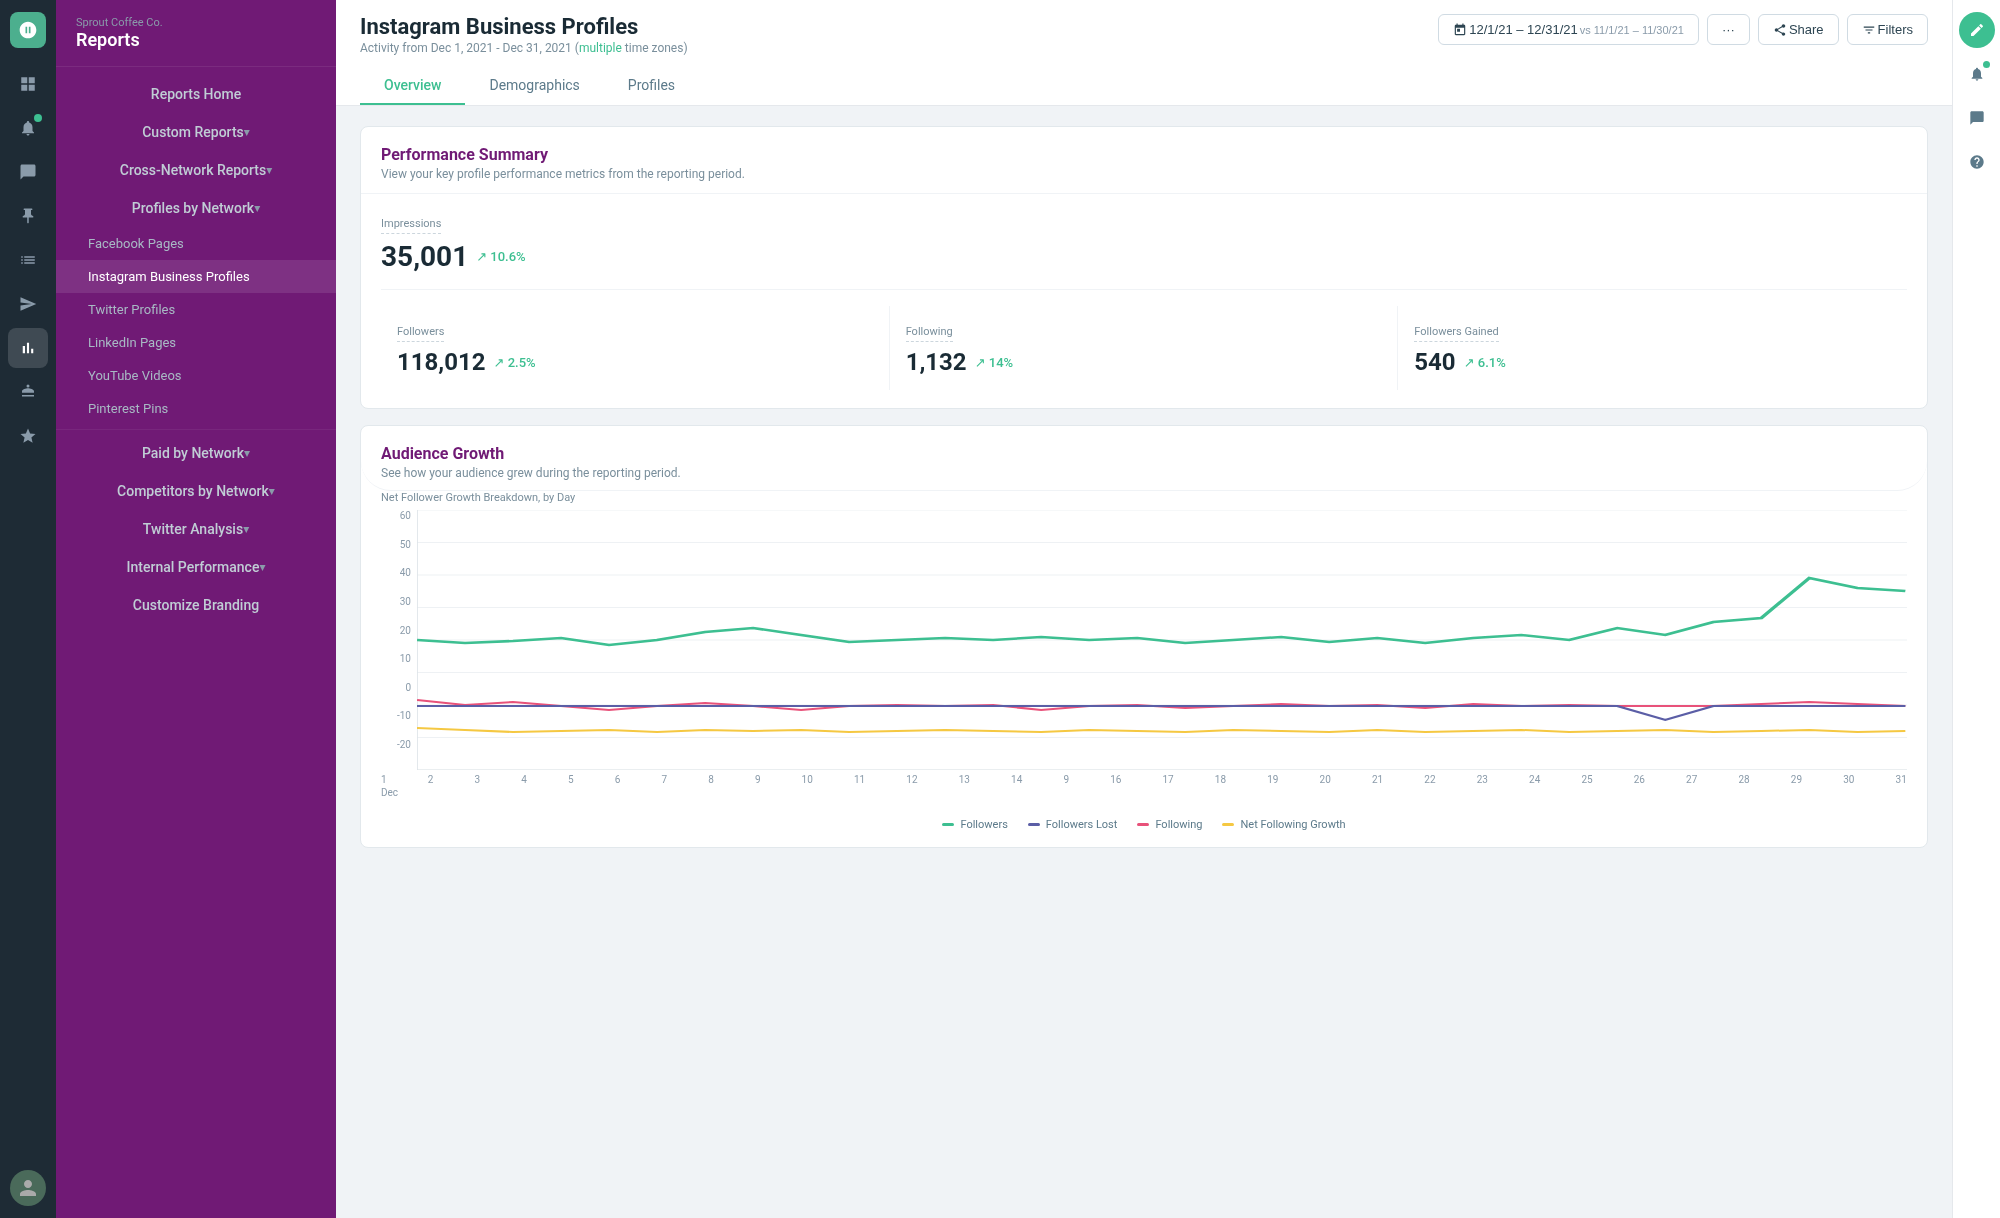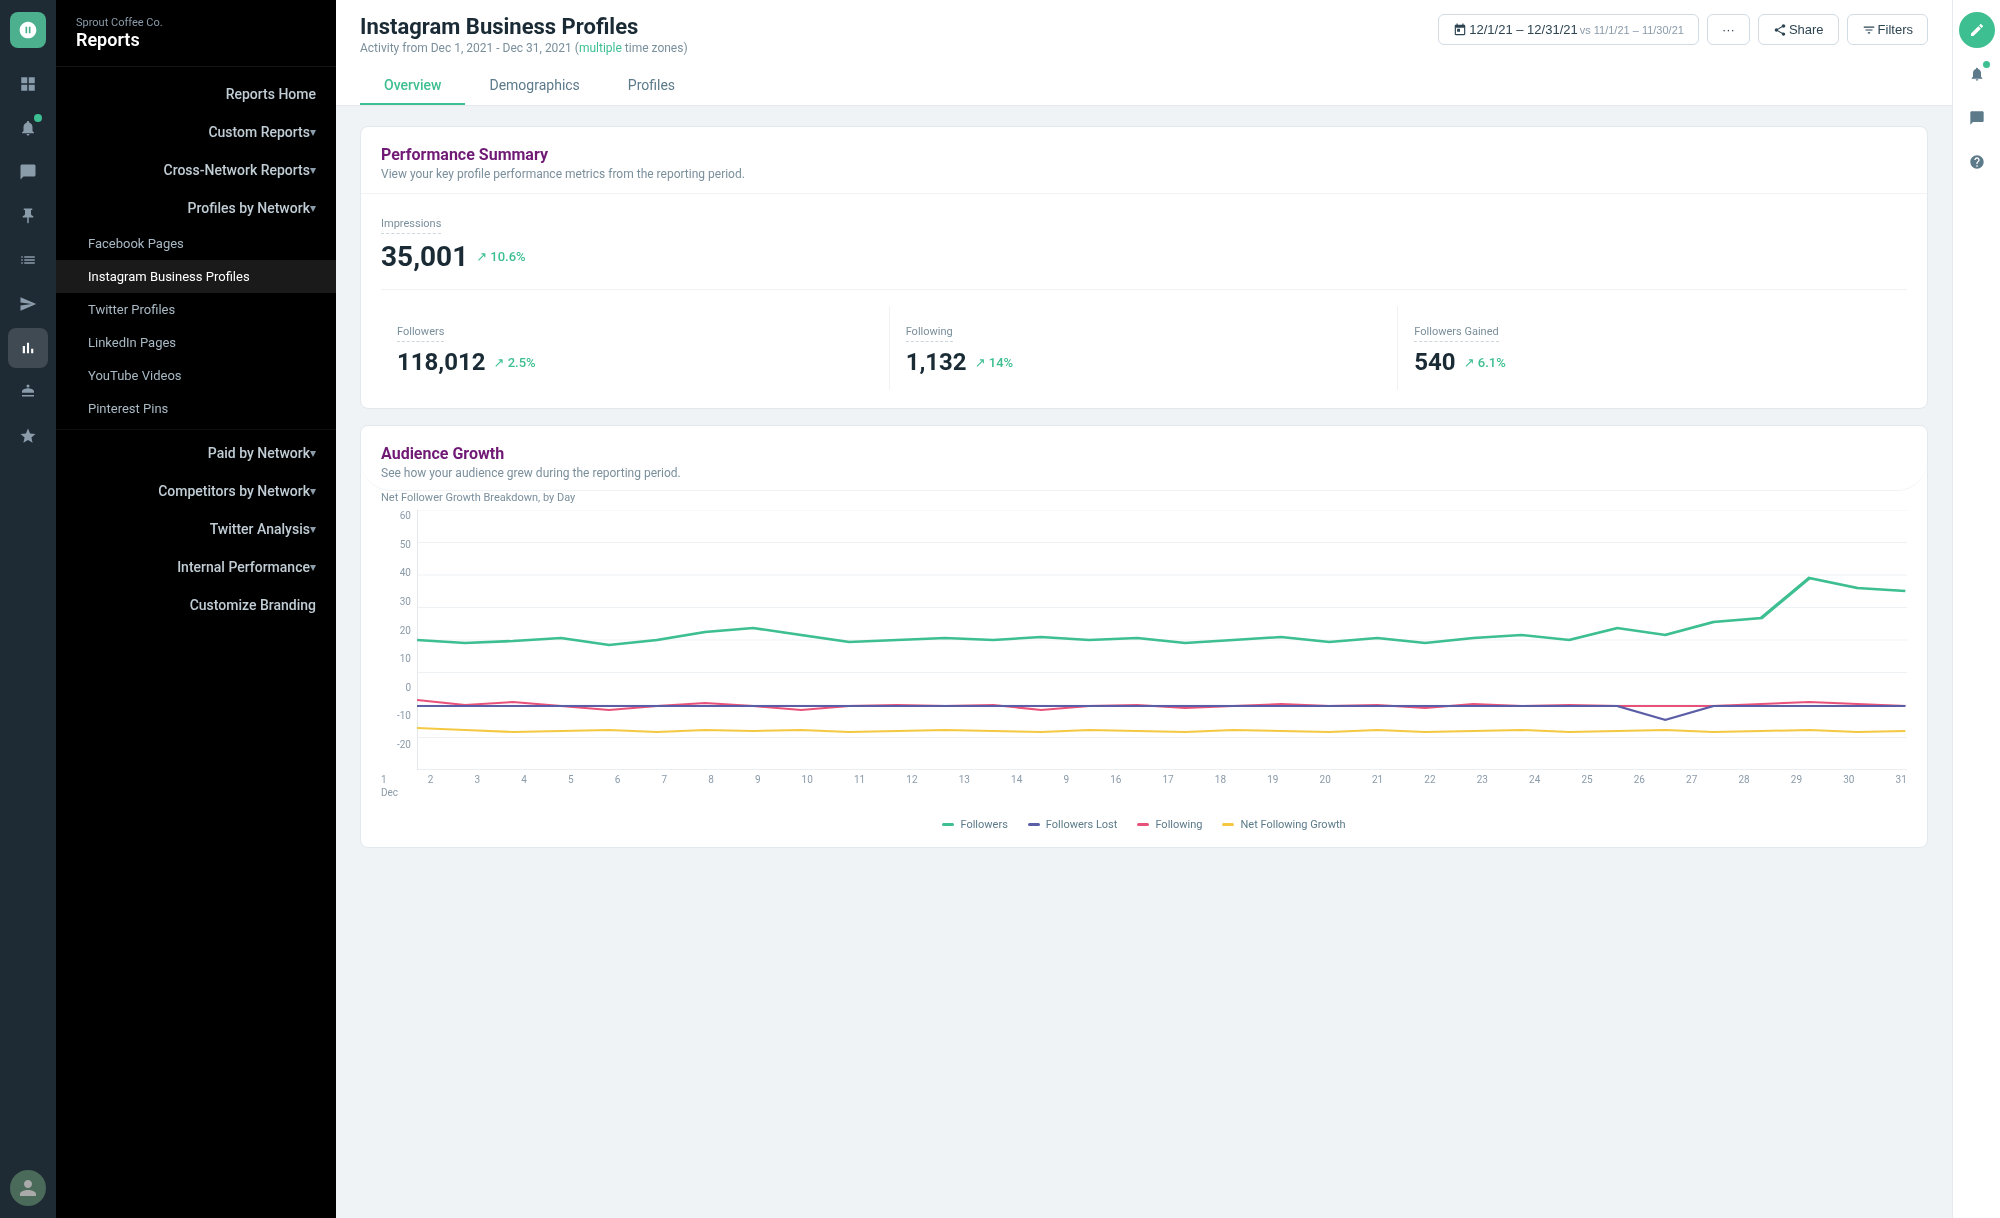--- a/index.html
+++ b/index.html
@@ -45,36 +45,36 @@
       border-radius: 50%;
       background: #5a7a6a;
       overflow: hidden;
       display: flex; align-items: center; justify-content: center;
       color: #ccc; font-size: 14px;
     }
 
     
     .sidebar {
       width: 280px;
-      background: #000000;
+      background: #701a75;
       color: #d0dbe3;
       display: flex;
       flex-direction: column;
       overflow-y: auto;
       flex-shrink: 0;
     }
     .sidebar-header {
       padding: 16px 20px;
       border-bottom: 1px solid rgba(255,255,255,0.08);
     }
     .sidebar-header .company { font-size: 11px; color: #8a9baa; }
     .sidebar-header .section-title { font-size: 18px; font-weight: 600; color: #fff; }
     .sidebar-nav { flex: 1; overflow-y: auto; padding: 8px 0; }
     .nav-item {
-      display: flex; align-items: center; justify-content: flex-end;
+      display: flex; align-items: center; justify-content: center;
       padding: 11px 20px;
       cursor: pointer;
       font-size: 14px;
       font-weight: 500;
       color: #c0cdd5;
     }
     .nav-item .chevron { font-size: 12px; color: #8a9baa; }
     .nav-sub-item {
       padding: 9px 20px 9px 32px;
       cursor: pointer;

